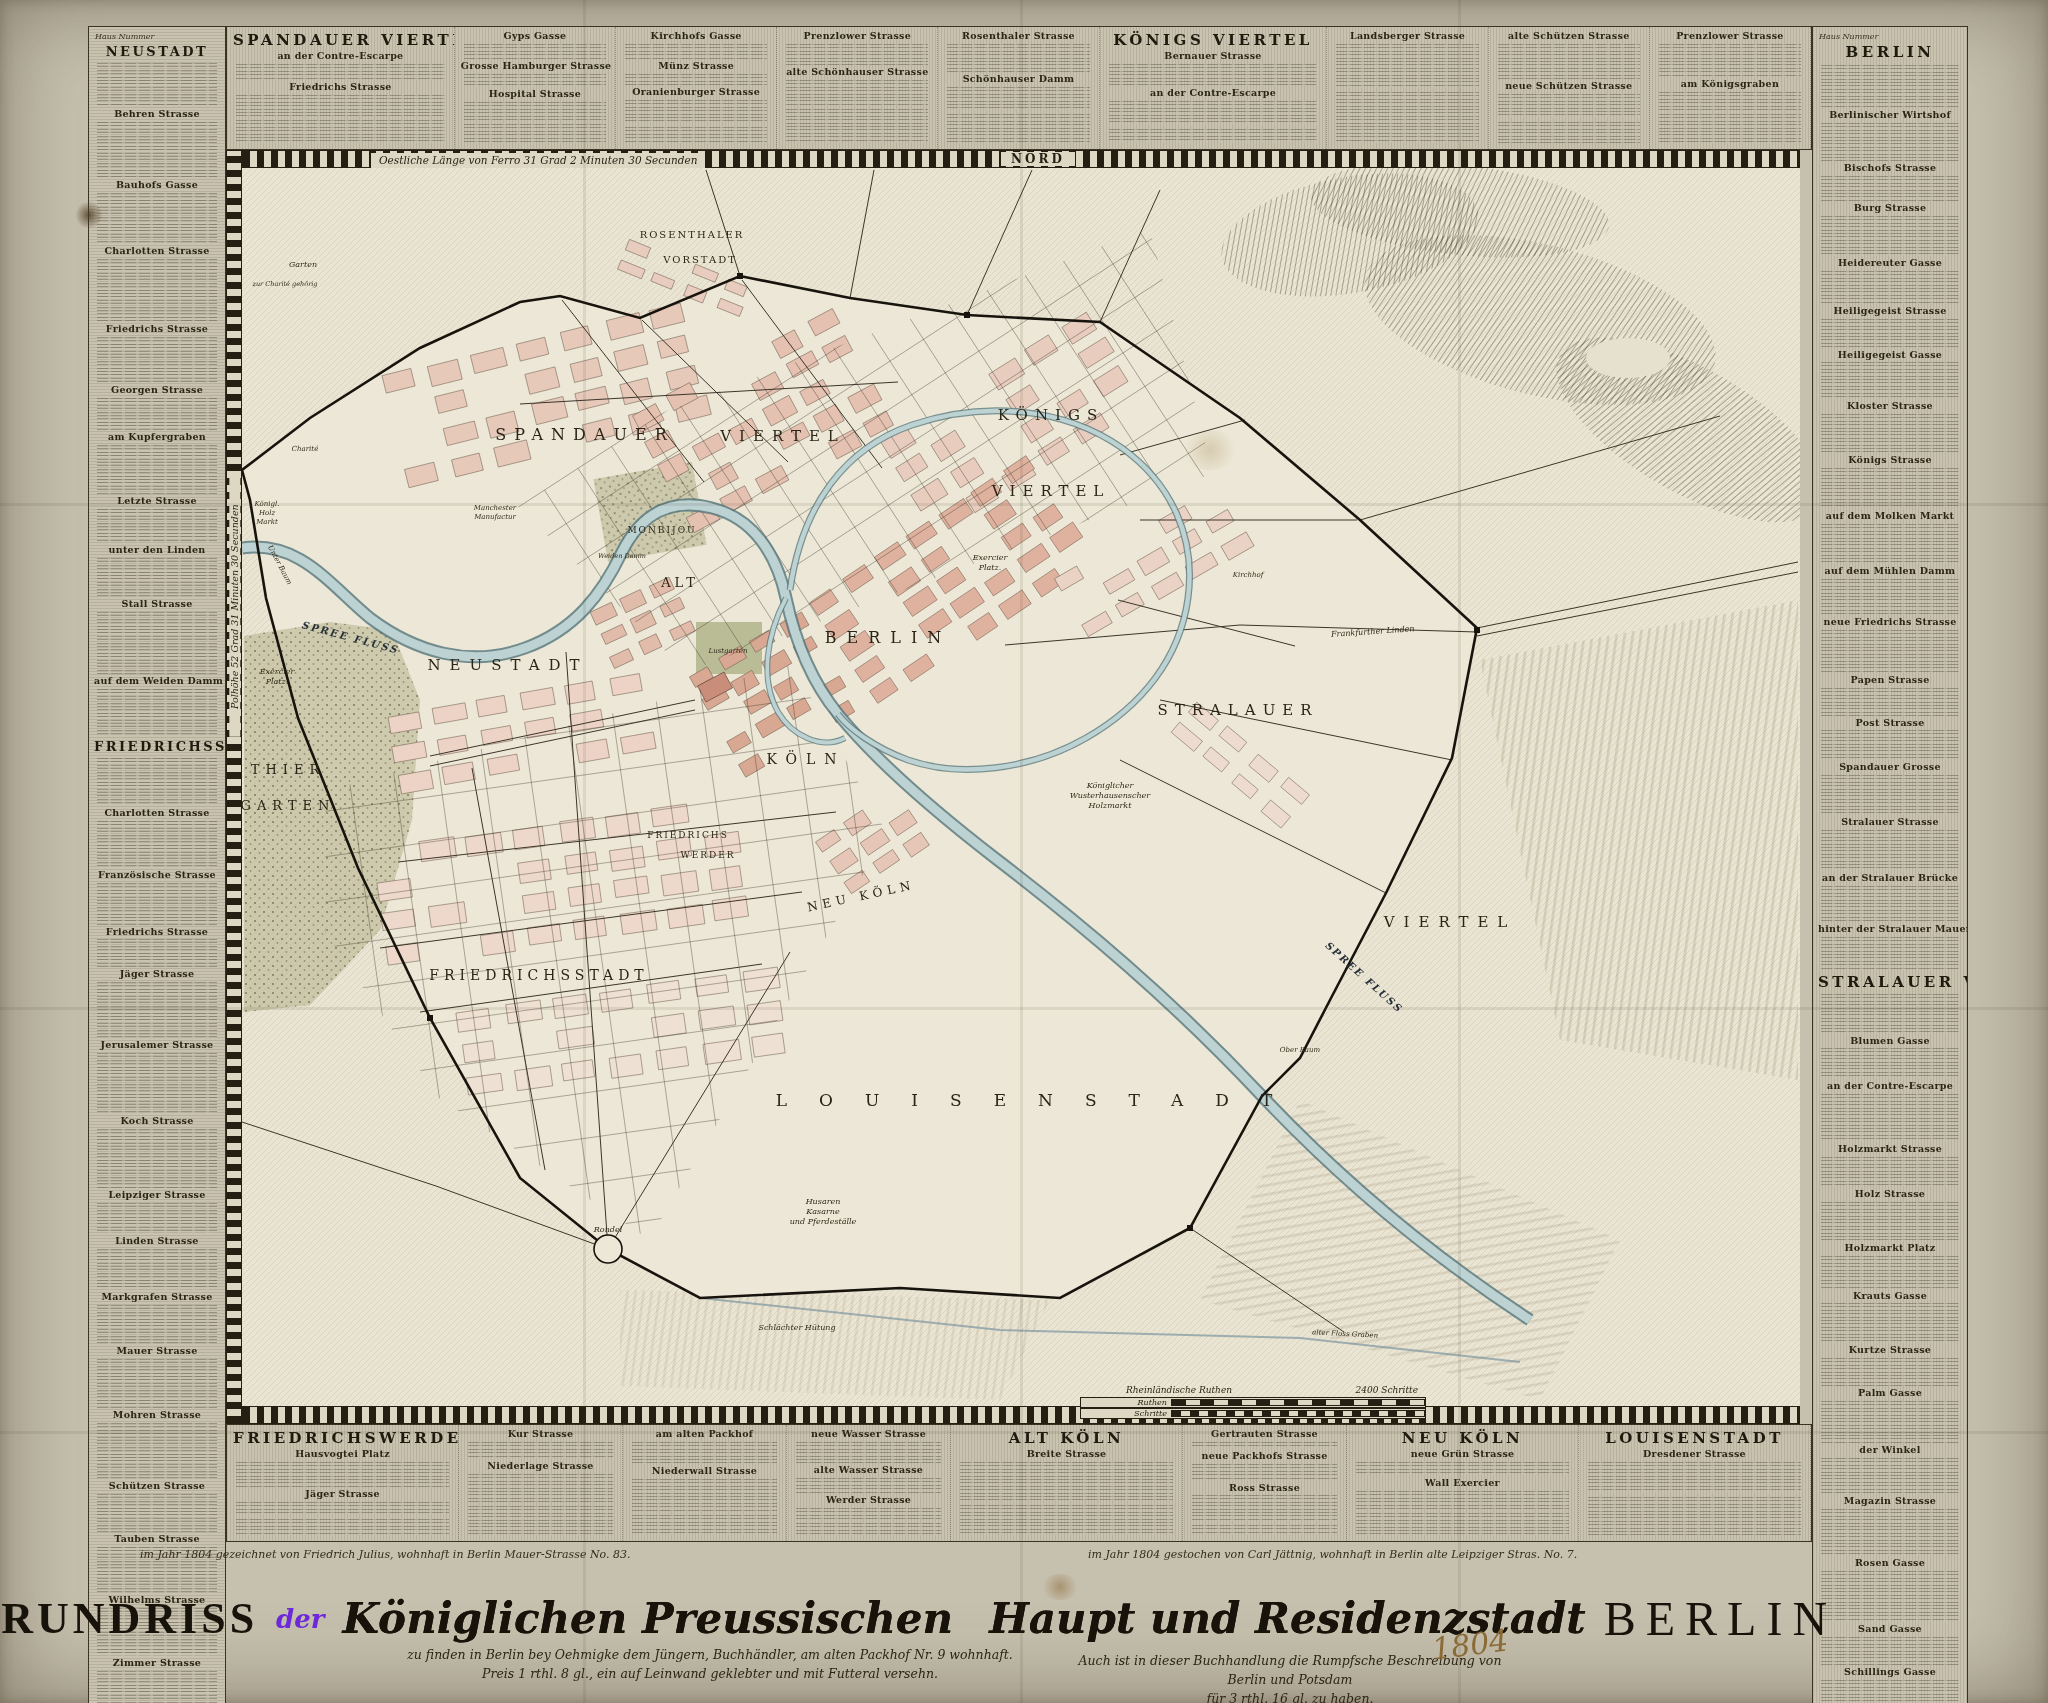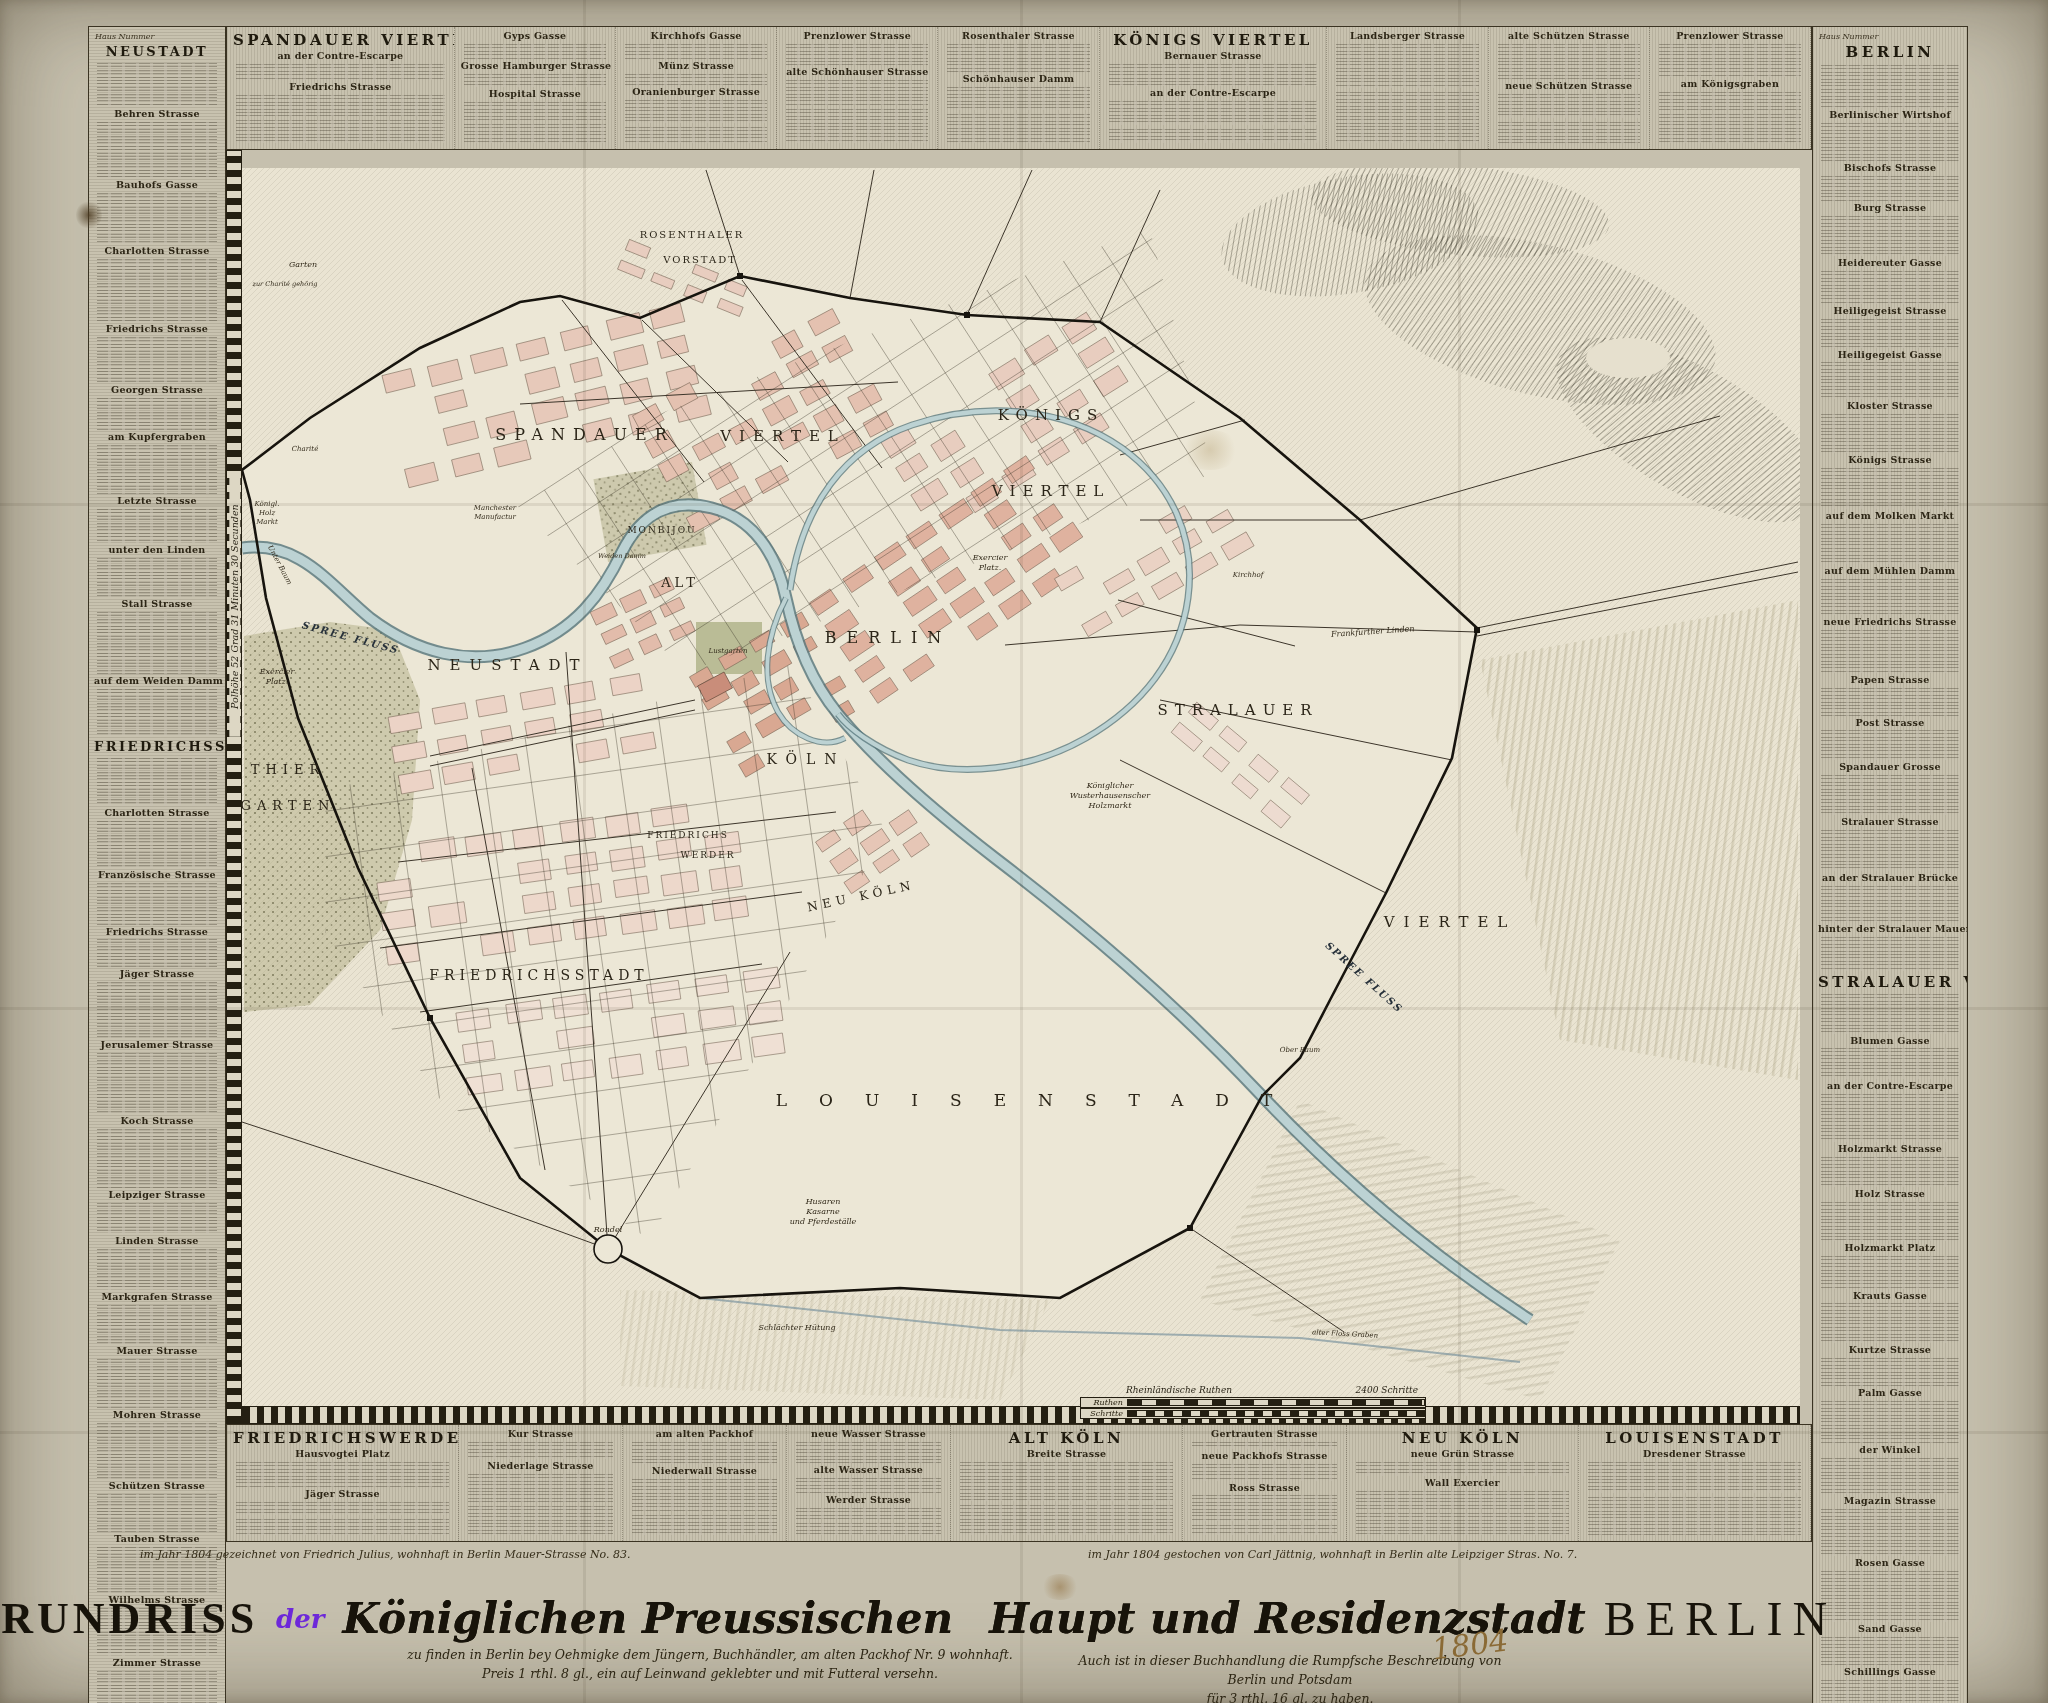--- a/index.html
+++ b/index.html
@@ -50,21 +50,21 @@
   
   #map{position:absolute;left:242px;top:168px;width:1558px;height:1238px;display:block;}
   .lbl-d{font-family:"DejaVu Serif",serif;fill:#2b2518;font-weight:400;}
   .lbl-i{font-family:"DejaVu Serif",serif;font-style:italic;fill:#322a1a;}
   .lbl-w{font-family:"DejaVu Serif",serif;font-style:italic;fill:#27313a;font-weight:700;}
   
   .scalebar{position:absolute;left:1080px;top:1386px;width:346px;}
   .sb-cap{font:italic 9px/1 "DejaVu Serif",serif;color:#241f12;display:flex;
     justify-content:space-between;padding:0 8px 2px 46px;}
   .sb-row{display:flex;align-items:center;height:9px;background:#ddd7c4;border:1px solid #241f12;}
-  .sb-lab{font:italic 8px/1 "DejaVu Serif",serif;width:42px;text-align:right;padding-right:4px;}
+  .sb-lab{font:italic 8px/1 "DejaVu Serif",serif;width:42px;text-align:right;padding-right:4px;margin-left:44px;}
   .sb-bar{flex:1;height:5px;background:repeating-linear-gradient(90deg,#241f12 0 14px,#ddd7c4 14px 28px);border:1px solid #241f12;}
   .sb-bar2{background:repeating-linear-gradient(90deg,#241f12 0 9px,#ddd7c4 9px 18px);}
   
   .credit{position:absolute;font:italic 11px/1.2 "DejaVu Serif",serif;color:#342c18;}
   .credit-left{left:140px;top:1548px;}
   .credit-right{left:1088px;top:1548px;}
   .titleblock{position:absolute;left:0;top:1560px;width:2048px;height:143px;}
   .titlerow{position:absolute;left:150px;top:14px;width:1500px;display:flex;
     align-items:center;justify-content:center;gap:18px;white-space:nowrap;}
   .t-lead{font:700 44px/1 "Liberation Serif",serif;letter-spacing:4px;color:#17130a;}
@@ -342,20 +342,24 @@
         </div>
         <div class="reg-col wide">
           <div class="reg-h1 big">LOUISENSTADT</div>
           <div class="reg-street">Dresdener Strasse</div>
           <div class="fill" style="flex: 1.09699 1 11.1558px;"></div>
           <div class="fill" style="flex: 0.78292 1 23.8673px;"></div>
         </div>
       </div>
     </div>
 
+  <div class="ruler ruler-top">
+    <div class="ruler-note">Oestliche Länge von Ferro 31 Grad 2 Minuten 30 Secunden</div>
+    <div class="nord">NORD</div>
+  </div>
   <div class="ruler ruler-bottom"></div>
   <div class="ruler ruler-leftv">
     <div class="lat-note">Polhöhe 52 Grad 31 Minuten 30 Secunden</div>
   </div>
 
   <svg id="map" viewBox="242 168 1558 1238">
     <defs>
       <pattern id="hatchLight" width="6" height="6" patternUnits="userSpaceOnUse">
         <path d="M0 6 L6 0" stroke="rgba(95,88,66,.26)" stroke-width="0.8"></path>
       </pattern>

